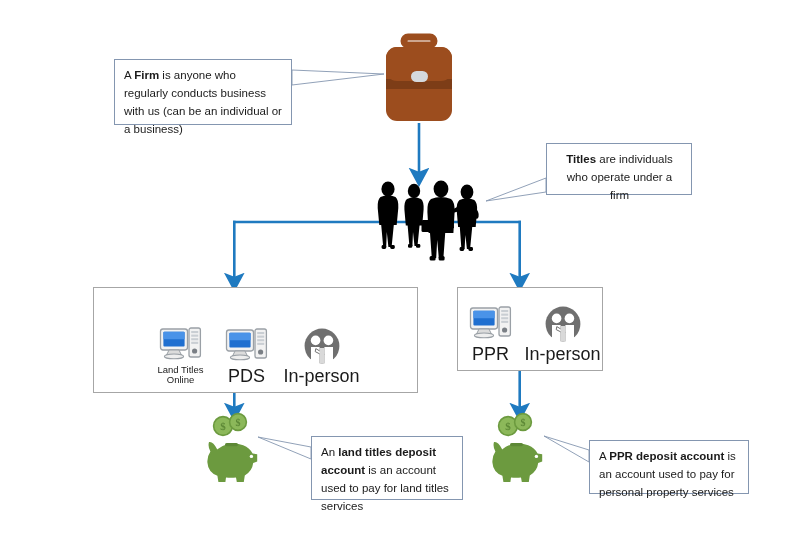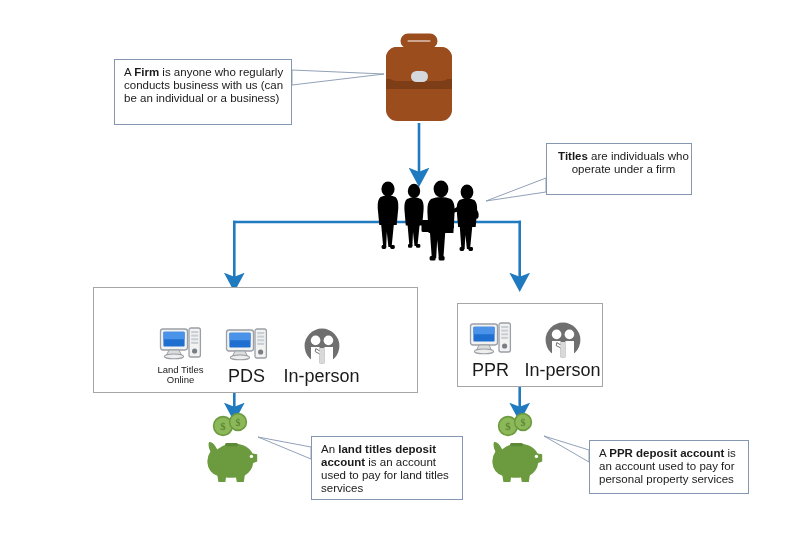--- a/index.html
+++ b/index.html
@@ -19,22 +19,22 @@
   }
 
   
   .callout {
     position: absolute;
     background: #ffffff;
     border: 1px solid #8496b0;
     box-sizing: border-box;
     color: #1a1a1a;
     font-size: 11.5px;
-    line-height: 13px;
-    padding: 6px 0 6px 9px;
+    line-height: 18px;
+    padding: 6px 8px 6px 9px;
     z-index: 40;
   }
   .callout b { font-weight: bold; }
   .callout.center { text-align: center; }
 
   
   .svcbox {
     position: absolute;
     border: 1.5px solid #a6a6a6;
     background: #ffffff;
@@ -236,21 +236,21 @@
           <path d="M9,19 h8.6 v16.4 h-8.6 Z" fill="#ffffff"></path>
           <path d="M22.4,19 h8.6 v16.4 h-8.6 Z" fill="#ffffff"></path>
           <path d="M13.8,20.6 q4.2,2.6 7.4,4.4 q1.6,1.2 0.2,2.4 q-4.2,-1.6 -8.2,-3.8 Z" fill="#ffffff" stroke="#6f6f6f" stroke-width="1"></path>
           <rect x="17.6" y="20" width="5" height="15.4" fill="#d9d9d9"></rect>
         </svg>
         <div class="svc-label big">In-person</div>
       </div>
     </div>
   </div>
 
-  <div class="svcbox" style="left:457px; top:303px; width:146px; height:84px;padding-left:46px;">
+  <div class="svcbox" style="left:457px; top:287px; width:146px; height:84px;padding-left:46px;">
     <div class="svc-items">
 
       <div class="svc-item" style="width:66px;">
         <svg width="44" height="36" viewBox="0 0 44 36">
           <rect x="1.5" y="2" width="27" height="21" rx="2.4" fill="#f2f2f2" stroke="#9aa0a6" stroke-width="1.3"></rect>
           <rect x="4.4" y="4.8" width="21.2" height="14.6" rx="1" fill="#1f6fd0"></rect>
           <rect x="4.4" y="4.8" width="21.2" height="7.4" rx="1" fill="#4a93e8"></rect>
           <path d="M10,23 h10 l2.4,5 h-14.8 Z" fill="#dcdcdc" stroke="#9aa0a6" stroke-width="1"></path>
           <ellipse cx="15" cy="29.4" rx="9.6" ry="2.4" fill="#eeeeee" stroke="#9aa0a6" stroke-width="1.1"></ellipse>
           <rect x="30" y="1" width="11.4" height="29" rx="2" fill="#f2f2f2" stroke="#9aa0a6" stroke-width="1.3"></rect>

